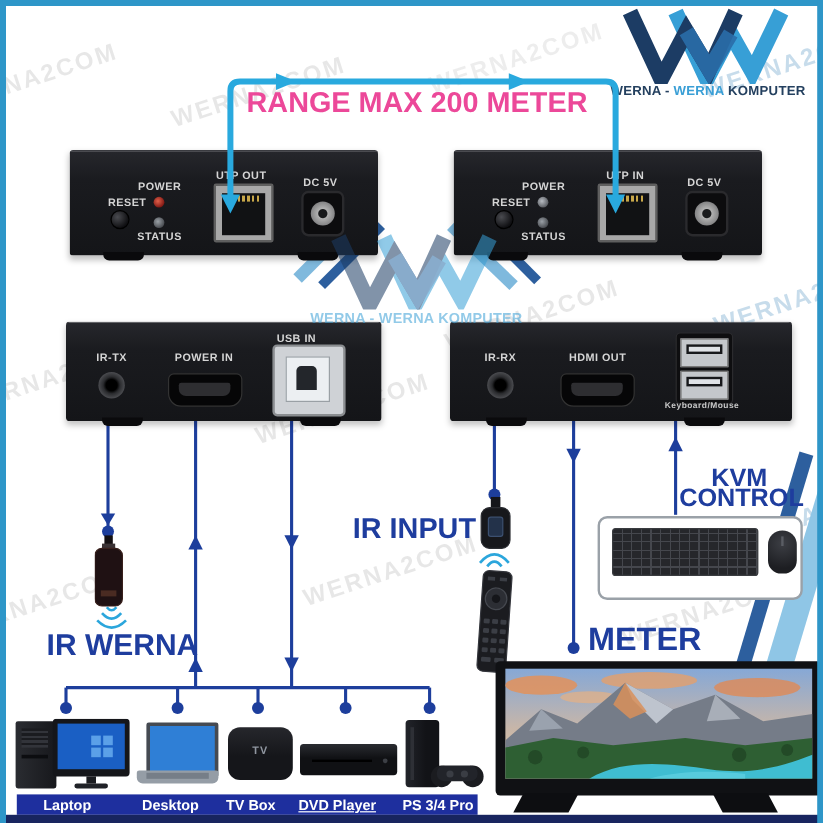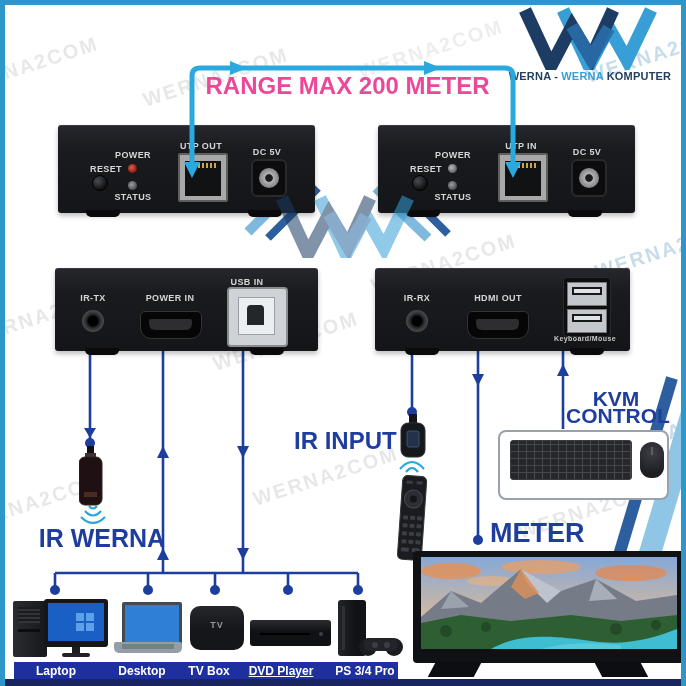--- a/index.html
+++ b/index.html
@@ -146,20 +146,21 @@
     </svg>
     <div class="brandline"><span class="d">WERNA -</span> <span class="l">WERNA</span> <span class="d">KOMPUTER</span></div>
   </div>
 
   <div class="abs" style="left:252px;top:194px;width:190px;opacity:.55;z-index:6;">
     <svg width="160" height="64" viewBox="0 0 150 64" style="display:block;margin:0 auto;">
       <polyline points="48,4 74,60 94,22 112,54 136,4" stroke="#379fd6" stroke-width="13" fill="none"></polyline>
       <polyline points="10,4 36,60 57,20 76,52 98,4" stroke="#1c3c64" stroke-width="13" fill="none"></polyline>
       <polyline points="57,20 76,52 94,22" stroke="#2a6da8" stroke-width="13" fill="none" opacity="0.9"></polyline>
     </svg>
+    <div class="brandline" style="font-size:12px;"><span class="l">WERNA -</span> <span class="l">WERNA</span> <span class="l">KOMPUTER</span></div>
   </div>
 
   <div class="devbox" style="left:58px;top:125px;width:257px;height:87px;">
     <span class="plabel" style="left:20px;top:38px;width:56px;">RESET</span>
     <span class="btn-round" style="left:34px;top:49px;"></span>
     <span class="plabel" style="left:47px;top:24px;width:56px;">POWER</span>
     <span class="led" style="left:70px;top:38px;background:radial-gradient(circle at 40% 40%,#e0604a,#7a1410 75%);"></span>
     <span class="led" style="left:70px;top:55px;background:radial-gradient(circle at 40% 40%,#9aa0a6,#45484d 75%);"></span>
     <span class="plabel" style="left:45px;top:66px;width:60px;">STATUS</span>
     <span class="plabel" style="left:115px;top:15px;width:56px;">UTP OUT</span>
@@ -215,21 +216,21 @@
     <span class="plabel" style="left:164px;top:8px;width:56px;">USB IN</span>
     <div class="usbb" style="left:172px;top:18px;">
       <div class="inner">
           <div class="core"></div>
         </div>
     </div>
     <span class="foot" style="left:30px;top:79px;"></span>
     <span class="foot" style="left:195px;top:79px;"></span>
   </div>
 
-  <div class="devbox" style="left:375px;top:268px;width:255px;height:82px;">
+  <div class="devbox" style="left:375px;top:268px;width:285px;height:82px;">
     <span class="plabel" style="left:14px;top:24px;width:56px;">IR-RX</span>
     <span class="jack35" style="left:31px;top:41px;"></span>
     <span class="plabel" style="left:92px;top:24px;width:62px;">HDMI OUT</span>
     <div class="hdmiport" style="left:92px;top:42px;">
         <div class="slot"></div>
       </div>
     <div class="usba-house" style="left:188px;top:8px;width:46px;height:58px;">
       <div class="usba" style="left:3px;top:4px;">
           <div class="tongue"></div>
           <div class="tip"></div>

